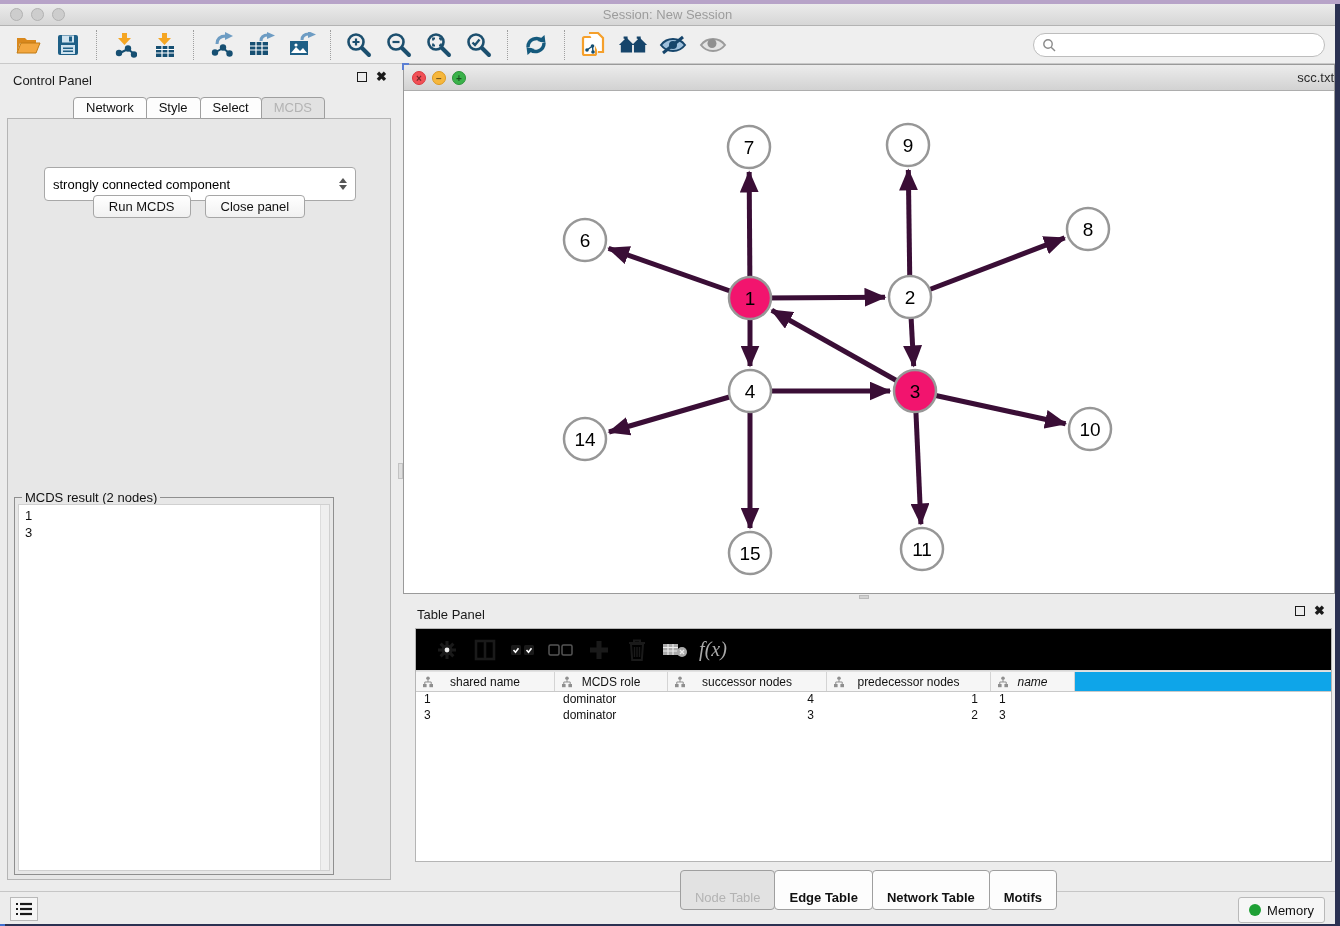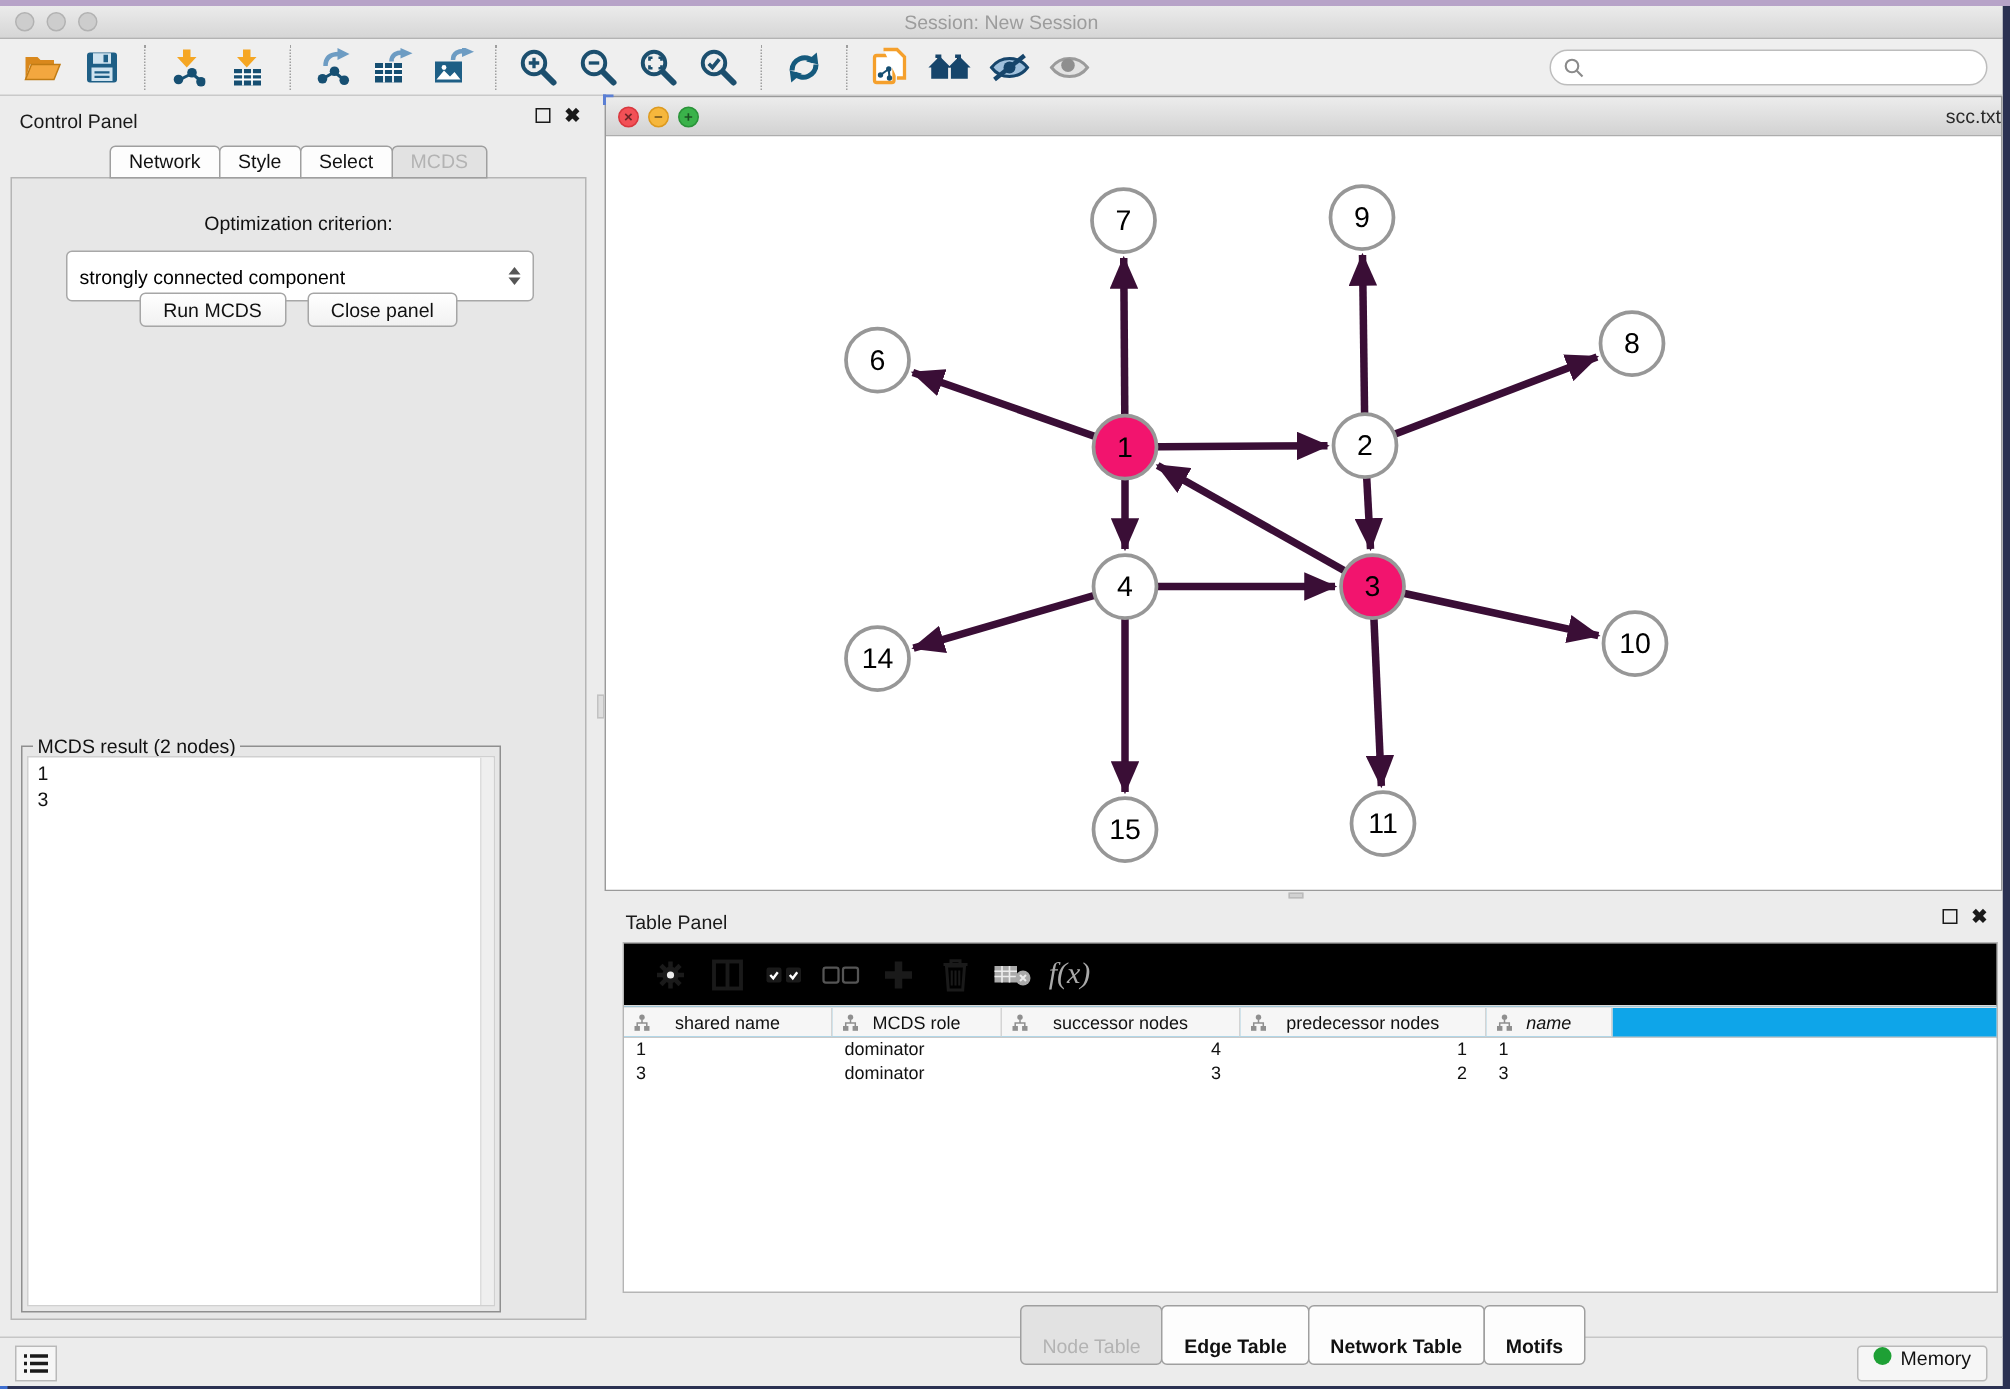--- a/index.html
+++ b/index.html
@@ -82,21 +82,21 @@
   .td.right { padding-right:13px; text-align:right; }
   .tp-tabs { position:absolute; left:0; top:270px; width:100%; display:flex; justify-content:center; }
   .tp-tabs .tab { border-radius:4px; padding:19px 14px 4px; font-size:13px; font-weight:bold; }
   .tp-tabs .tab.active { font-weight:normal; }
 
   
   .status-bar { position:absolute; left:0; top:887px; width:100%; height:33px; background:#ececec; border-top:1px solid #c6c6c6; }
   .list-btn { position:absolute; left:10px; top:5px; width:28px; height:24px; background:#f6f6f6; border:1px solid #b9b9b9;
     display:flex; align-items:center; justify-content:center; }
   .memory-btn { position:absolute; right:10px; top:5px; height:24px; background:#f6f6f6; border:1px solid #b9b9b9;
-    border-radius:3px; display:flex; align-items:flex-start; padding:0 10px; gap:6px; font-size:13px; color:#111; }
+    border-radius:3px; display:flex; align-items:center; padding:12px 10px; gap:6px; font-size:13px; color:#111; }
   .mem-dot { width:12px; height:12px; border-radius:50%; background:#1ea035; }
   .corner-px { position:absolute; left:0; top:922px; width:5px; height:4px; background:#3f6fd0; }
 </style>
 </head>
 <body>
 
 <div class="desktop">
   <div class="top-strip"></div>
   <div class="corner-px"></div>
 
@@ -259,21 +259,20 @@
           <span class="close-ico">✖</span>
         </span>
       </div>
       <div class="cp-tabs" id="cp-tabs">
           <span class="tab">Network</span>
           <span class="tab">Style</span>
           <span class="tab">Select</span>
           <span class="tab active">MCDS</span>
         </div>
       <div class="cp-body">
-        <div class="opt-label">Optimization criterion:</div>
         <div class="dropdown">
           <span>strongly connected component</span>
           <span class="stepper">
               <span class="tri-up"></span>
               <span class="tri-dn"></span>
             </span>
         </div>
         <div class="btn-row">
           <button class="btn">Run MCDS</button>
           <button class="btn">Close panel</button>

